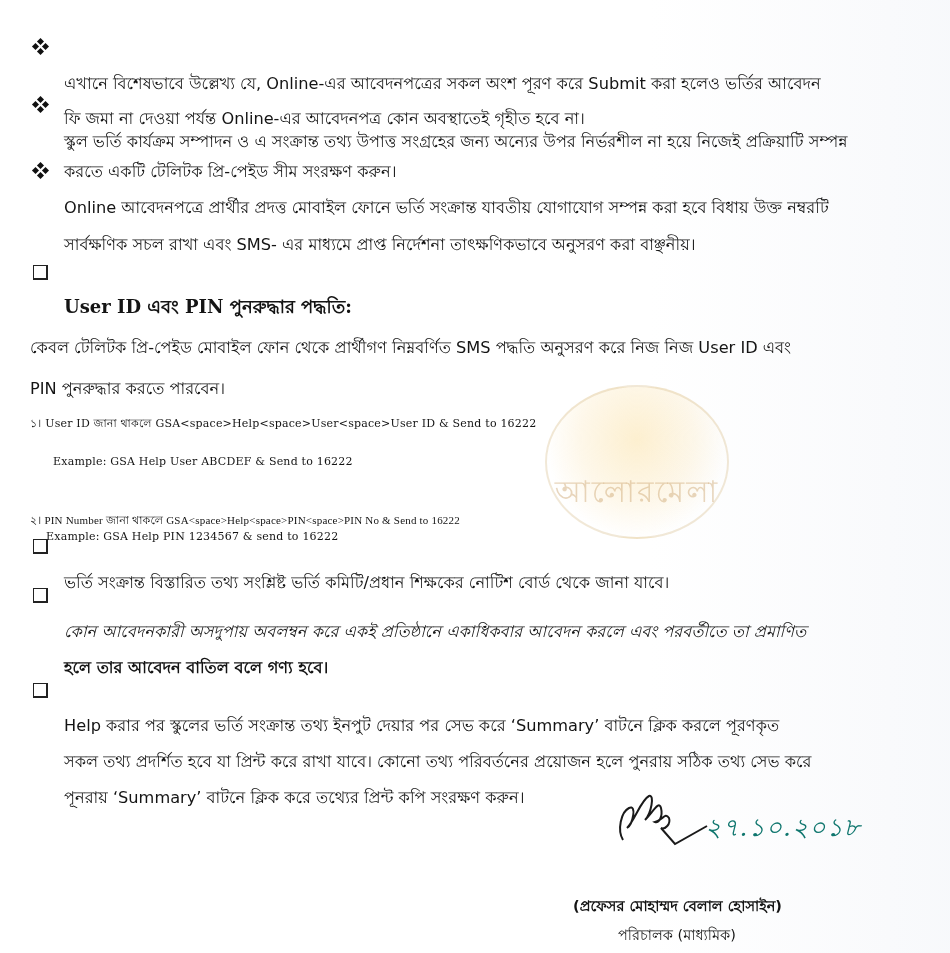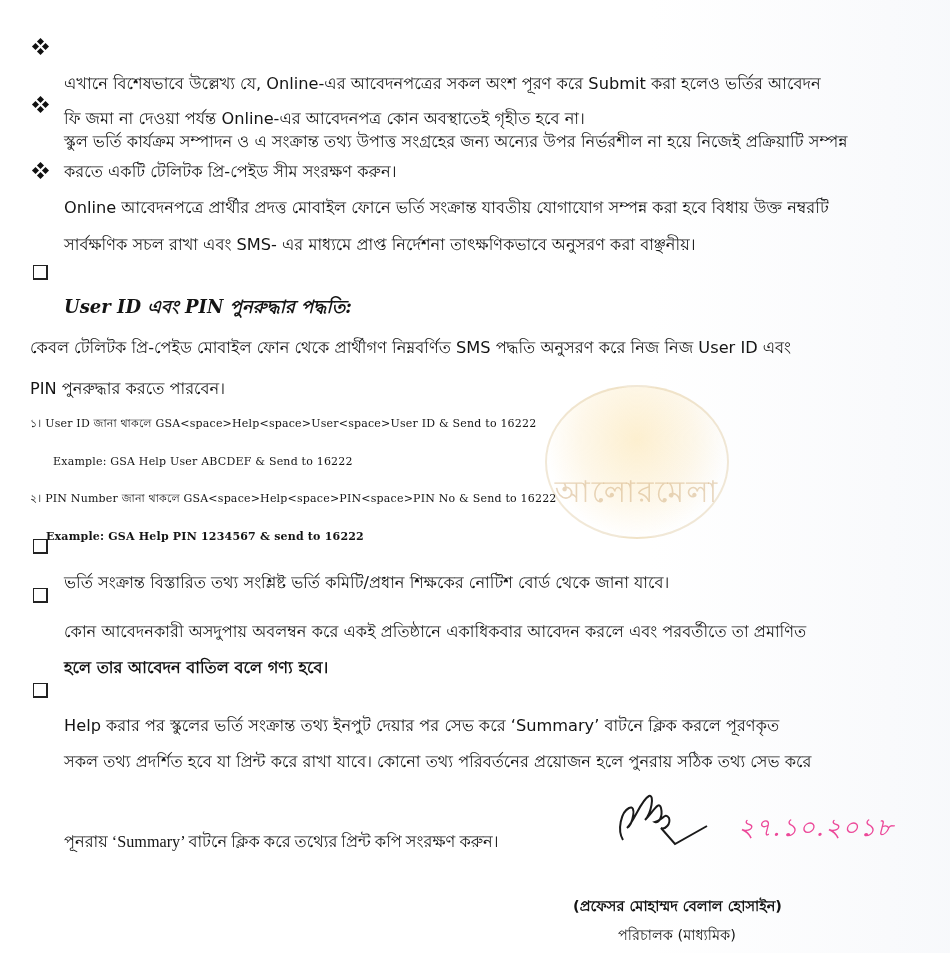--- a/index.html
+++ b/index.html
@@ -40,22 +40,22 @@
   }
   .heading { font-family: "DejaVu Serif", serif; font-weight: bold; font-size: 18px; }
   .sms { font-family: "DejaVu Serif", serif; font-size: 11px; letter-spacing: 0.2px; }
   .sig-name { font-weight: bold; font-size: 14.5px; }
   .sig-text { font-size: 14.5px; text-align: right; }
   .sig-scrawl {
     position: absolute; left: 615px; top: 790px;
     font-family: "DejaVu Serif", serif; font-style: italic; font-size: 26px; color: #1a1a1a;
   }
   .sig-date {
-    position: absolute; left: 738px; top: 808px;
-    font-family: "DejaVu Serif", serif; font-style: italic; font-size: 25px; color: #ec4899; letter-spacing: 1px;
+    position: absolute; left: 705px; top: 808px;
+    font-family: "DejaVu Serif", serif; font-style: italic; font-size: 25px; color: #0f766e; letter-spacing: 1px;
   }
 </style>
 </head>
 <body>
 
 <div class="page">
   <div class="bleed"></div>
 
   <div class="watermark">
     <span>আলোরমেলা</span>
@@ -82,41 +82,41 @@
   <div class="diamond" style="left:33px;top:163px;">
     <i style="left:5px;top:0;"></i>
       <i style="left:0;top:5px;"></i>
       <i style="left:10px;top:5px;"></i>
       <i style="left:5px;top:10px;"></i>
   </div>
   <div class="line" style="left:64px;top:160px;">Online আবেদনপত্রে প্রার্থীর প্রদত্ত মোবাইল ফোনে ভর্তি সংক্রান্ত যাবতীয় যোগাযোগ সম্পন্ন করা হবে বিধায় উক্ত নম্বরটি</div>
   <div class="line" style="left:64px;top:197px;">সার্বক্ষণিক সচল রাখা এবং SMS- এর মাধ্যমে প্রাপ্ত নির্দেশনা তাৎক্ষণিকভাবে অনুসরণ করা বাঞ্ছনীয়।</div>
 
   <div class="checkbox" style="left:33px;top:265px;"></div>
-  <div class="line heading" style="left:64px;top:259px;font-style:italic;">User ID এবং PIN পুনরুদ্ধার পদ্ধতি:</div>
+  <div class="line heading" style="left:64px;top:259px;">User ID এবং PIN পুনরুদ্ধার পদ্ধতি:</div>
 
   <div class="line" style="left:30px;top:300px;">কেবল টেলিটক প্রি-পেইড মোবাইল ফোন থেকে প্রার্থীগণ নিম্নবর্ণিত SMS পদ্ধতি অনুসরণ করে নিজ নিজ User ID  এবং</div>
   <div class="line" style="left:30px;top:341px;">PIN পুনরুদ্ধার করতে পারবেন।</div>
 
   <div class="line sms" style="left:30px;top:376px;">১। User ID জানা থাকলে GSA&lt;space&gt;Help&lt;space&gt;User&lt;space&gt;User ID &amp; Send to 16222</div>
   <div class="line sms" style="left:53px;top:414px;">Example: GSA Help User ABCDEF &amp; Send to 16222</div>
-  <div class="line sms" style="left:30px;top:451px;">২। PIN Number জানা থাকলে GSA&lt;space&gt;Help&lt;space&gt;PIN&lt;space&gt;PIN No &amp; Send to 16222</div>
-  <div class="line sms" style="left:46px;top:489px;font-weight:bold;">Example: GSA Help PIN 1234567 &amp; send to 16222</div>
+  <div class="line sms" style="left:30px;top:472px;font-family:Liberation Serif, serif;">২। PIN Number জানা থাকলে GSA&lt;space&gt;Help&lt;space&gt;PIN&lt;space&gt;PIN No &amp; Send to 16222</div>
+  <div class="line sms" style="left:46px;top:489px;">Example: GSA Help PIN 1234567 &amp; send to 16222</div>
 
   <div class="checkbox" style="left:33px;top:539px;"></div>
   <div class="line" style="left:64px;top:535px;text-align:right;">ভর্তি সংক্রান্ত বিস্তারিত তথ্য সংশ্লিষ্ট ভর্তি কমিটি/প্রধান শিক্ষকের নোটিশ বোর্ড থেকে জানা যাবে।</div>
 
   <div class="checkbox" style="left:33px;top:588px;"></div>
-  <div class="line" style="left:64px;top:584px;">কোন আবেদনকারী অসদুপায় অবলম্বন করে একই প্রতিষ্ঠানে একাধিকবার আবেদন করলে এবং পরবর্তীতে তা প্রমাণিত</div>
+  <div class="line" style="left:64px;top:584px;font-style:italic;">কোন আবেদনকারী অসদুপায় অবলম্বন করে একই প্রতিষ্ঠানে একাধিকবার আবেদন করলে এবং পরবর্তীতে তা প্রমাণিত</div>
   <div class="line" style="left:64px;top:620px;font-weight:bold;">হলে তার আবেদন বাতিল বলে গণ্য হবে।</div>
 
   <div class="checkbox" style="left:33px;top:683px;"></div>
   <div class="line" style="left:64px;top:678px;">Help করার পর স্কুলের ভর্তি সংক্রান্ত তথ্য ইনপুট দেয়ার পর সেভ করে ‘Summary’ বাটনে ক্লিক করলে পূরণকৃত</div>
   <div class="line" style="left:64px;top:714px;">সকল তথ্য প্রদর্শিত হবে যা প্রিন্ট করে রাখা যাবে। কোনো তথ্য পরিবর্তনের প্রয়োজন হলে পুনরায় সঠিক তথ্য সেভ করে</div>
-  <div class="line" style="left:64px;top:794px;font-family:Liberation Serif, serif;">পূনরায় ‘Summary’ বাটনে ক্লিক করে তথ্যের প্রিন্ট কপি সংরক্ষণ করুন।</div>
+  <div class="line" style="left:64px;top:750px;">পূনরায় ‘Summary’ বাটনে ক্লিক করে তথ্যের প্রিন্ট কপি সংরক্ষণ করুন।</div>
 
   <div class="sig-scrawl">
     <svg width="95" height="60" viewBox="0 0 95 60">
       <path d="M8 50 C2 40, 6 22, 14 18 C22 14, 18 34, 12 38 C20 30, 26 10, 34 6 C40 4, 36 24, 30 30 C38 22, 44 10, 46 18 C48 26, 44 34, 40 32 C48 30, 50 22, 54 28 C56 34, 50 40, 46 38 L60 54 L92 36" fill="none" stroke="#1a1a1a" stroke-width="2"></path>
     </svg>
   </div>
   <div class="sig-date">২৭.১০.২০১৮</div>
 
   <div class="line sig-name" style="left:573px;top:858px;">(প্রফেসর মোহাম্মদ বেলাল হোসাইন)</div>
   <div class="line sig-text" style="left:618px;top:887px;">পরিচালক (মাধ্যমিক)</div>

